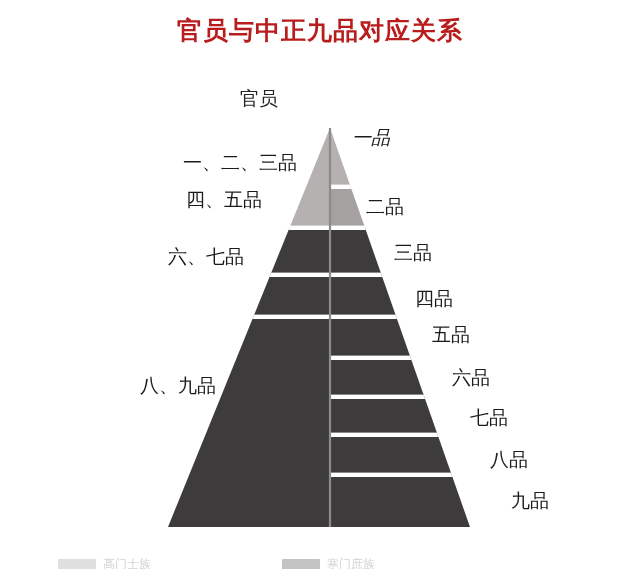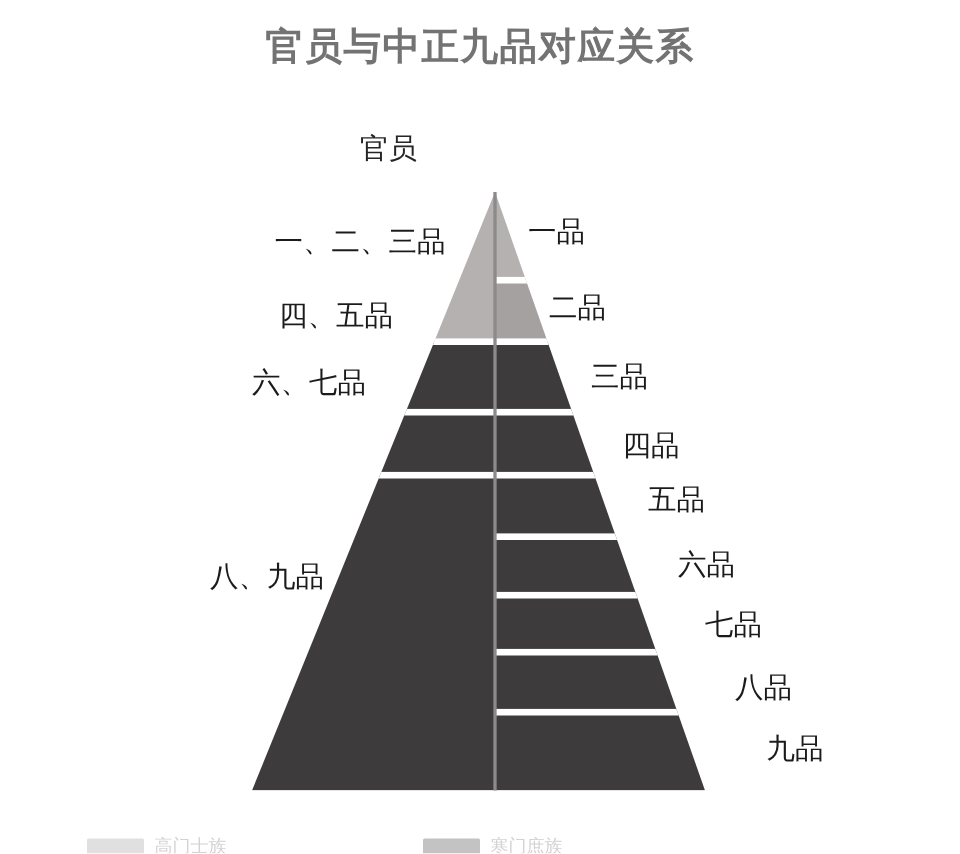--- a/index.html
+++ b/index.html
@@ -26,21 +26,21 @@
   
   .title {
     position: absolute;
     left: 0;
     top: 14px;
     width: 640px;
     text-align: center;
     font-size: 25px;
     font-weight: bold;
     letter-spacing: 1px;
-    color: #737373;
+    color: #b91c1c;
     white-space: nowrap;
   }
 
   
   .col-head {
     position: absolute;
     font-size: 19px;
     color: #252525;
     white-space: nowrap;
     margin-left: 44px;
@@ -149,26 +149,26 @@
         <rect x="330" y="394.6" width="146" height="4.4" fill="#ffffff"></rect>
         <rect x="330" y="432.6" width="146" height="4.4" fill="#ffffff"></rect>
         <rect x="330" y="472.6" width="146" height="4.4" fill="#ffffff"></rect>
       </g>
 
     <line id="center-line" x1="330" y1="128" x2="330" y2="527" stroke="#8d8b8a" stroke-width="2.2"></line>
   </svg>
 
   <div id="left-label-layer">
       <div class="lbl lbl-left" style="left: 262px; top: 162px; margin-left: 35px;">一、二、三品</div>
-      <div class="lbl lbl-left" style="left: 262px; top: 211px;">四、五品</div>
+      <div class="lbl lbl-left" style="left: 262px; top: 199px;">四、五品</div>
       <div class="lbl lbl-left" style="left: 244px; top: 256px;">六、七品</div>
       <div class="lbl lbl-left" style="left: 216px; top: 385px;">八、九品</div>
     </div>
   <div id="right-label-layer">
-      <div class="lbl lbl-right" style="left: 352px; top: 155px;">一品</div>
+      <div class="lbl lbl-right" style="left: 352px; top: 137px; font-style: italic;">一品</div>
       <div class="lbl lbl-right" style="left: 366px; top: 206px;">二品</div>
       <div class="lbl lbl-right" style="left: 394px; top: 252px;">三品</div>
       <div class="lbl lbl-right" style="left: 415px; top: 298px;">四品</div>
       <div class="lbl lbl-right" style="left: 432px; top: 334px;">五品</div>
       <div class="lbl lbl-right" style="left: 452px; top: 377px;">六品</div>
       <div class="lbl lbl-right" style="left: 470px; top: 417px;">七品</div>
       <div class="lbl lbl-right" style="left: 490px; top: 459px;">八品</div>
       <div class="lbl lbl-right" style="left: 511px; top: 500px;">九品</div>
     </div>
 

